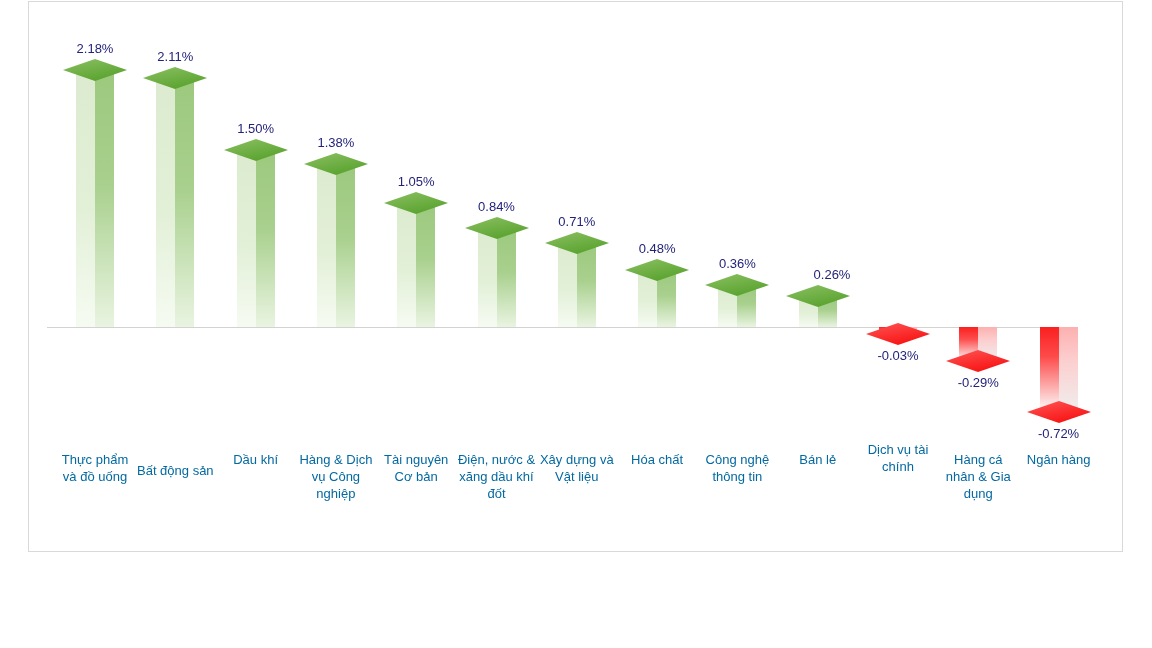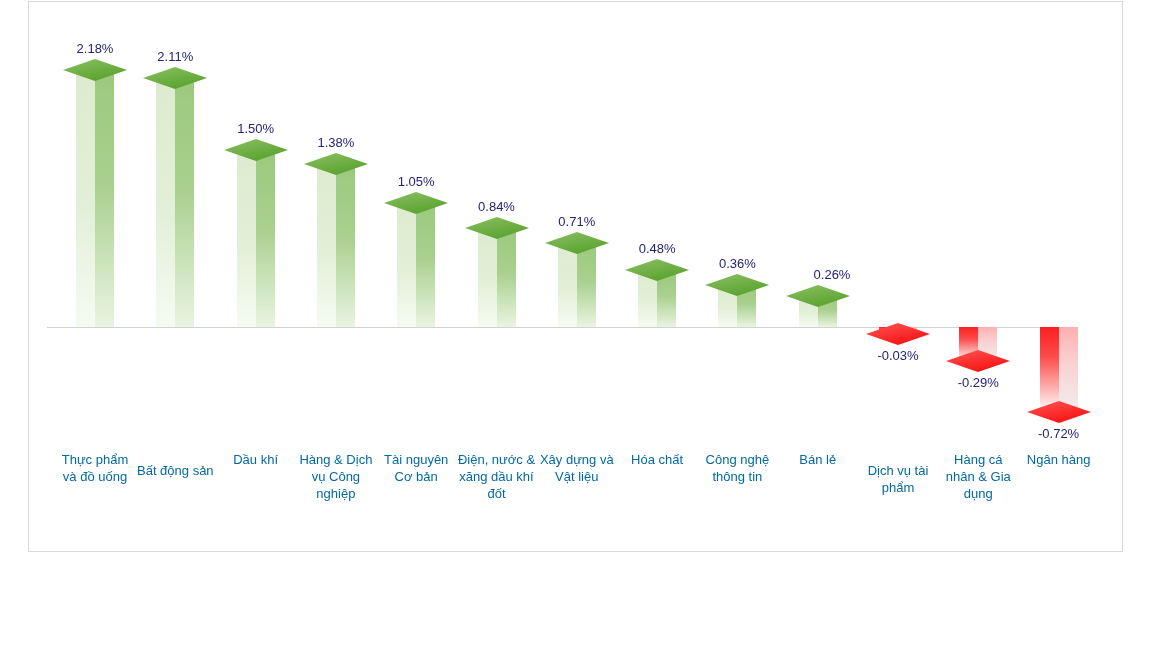--- a/index.html
+++ b/index.html
@@ -368,23 +368,23 @@
         <div class="cat-label" style="width: 86px; left: 585.1px; top: 449px;">
           <div>Hóa chất</div>
         </div>
         <div class="cat-label" style="width: 86px; left: 665.4px; top: 449px;">
           <div>Công nghệ</div>
           <div>thông tin</div>
         </div>
         <div class="cat-label" style="width: 86px; left: 745.7px; top: 449px;">
           <div>Bán lẻ</div>
         </div>
-        <div class="cat-label" style="width: 86px; left: 826px; top: 460px;">
+        <div class="cat-label" style="width: 86px; left: 826px; top: 439px;">
           <div>Dịch vụ tài</div>
-          <div>phẩm</div>
+          <div>chính</div>
         </div>
         <div class="cat-label" style="width: 86px; left: 906.3px; top: 449px;">
           <div>Hàng cá</div>
           <div>nhân &amp; Gia</div>
           <div>dụng</div>
         </div>
         <div class="cat-label" style="width: 86px; left: 986.6px; top: 449px;">
           <div>Ngân hàng</div>
         </div>
       </div>

